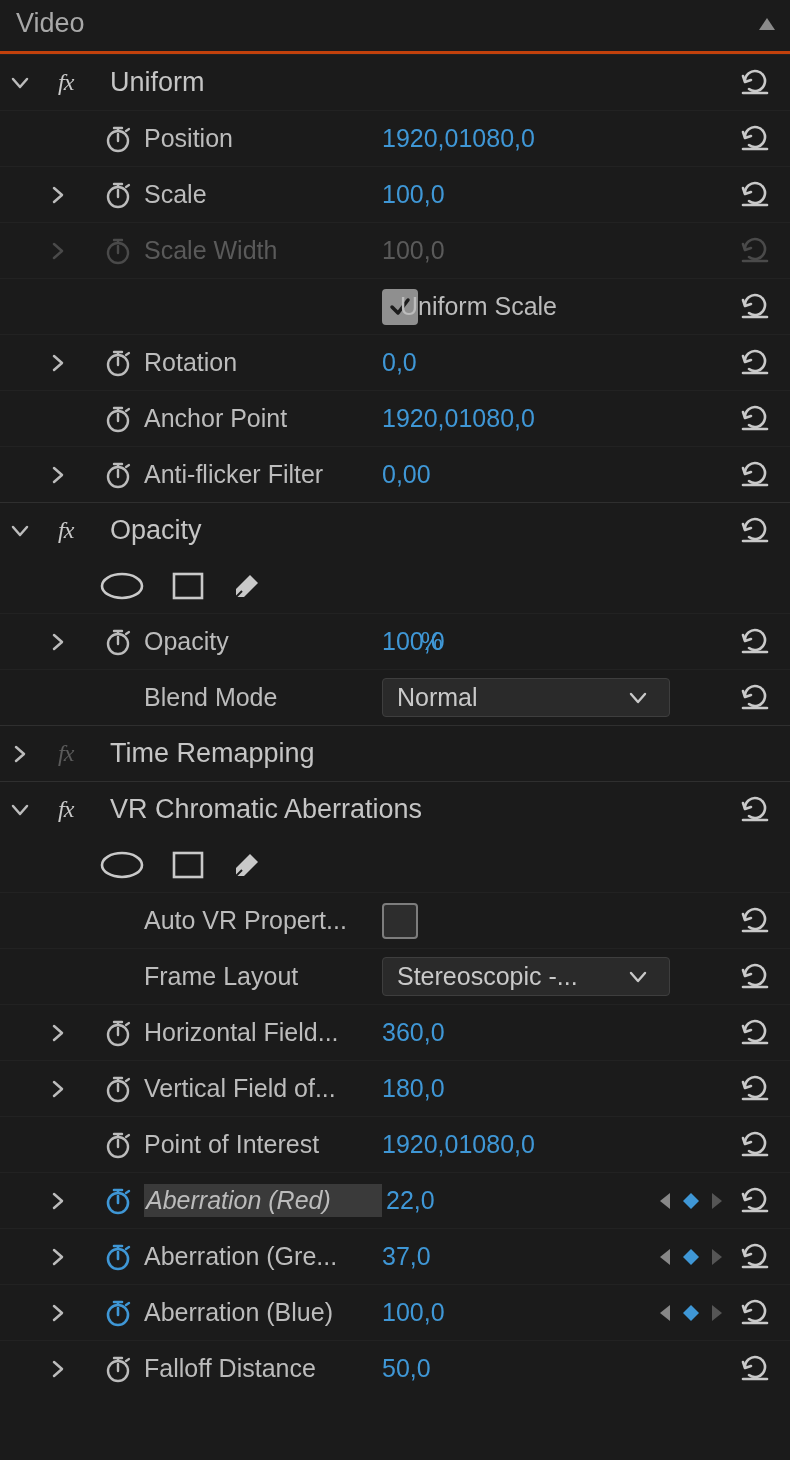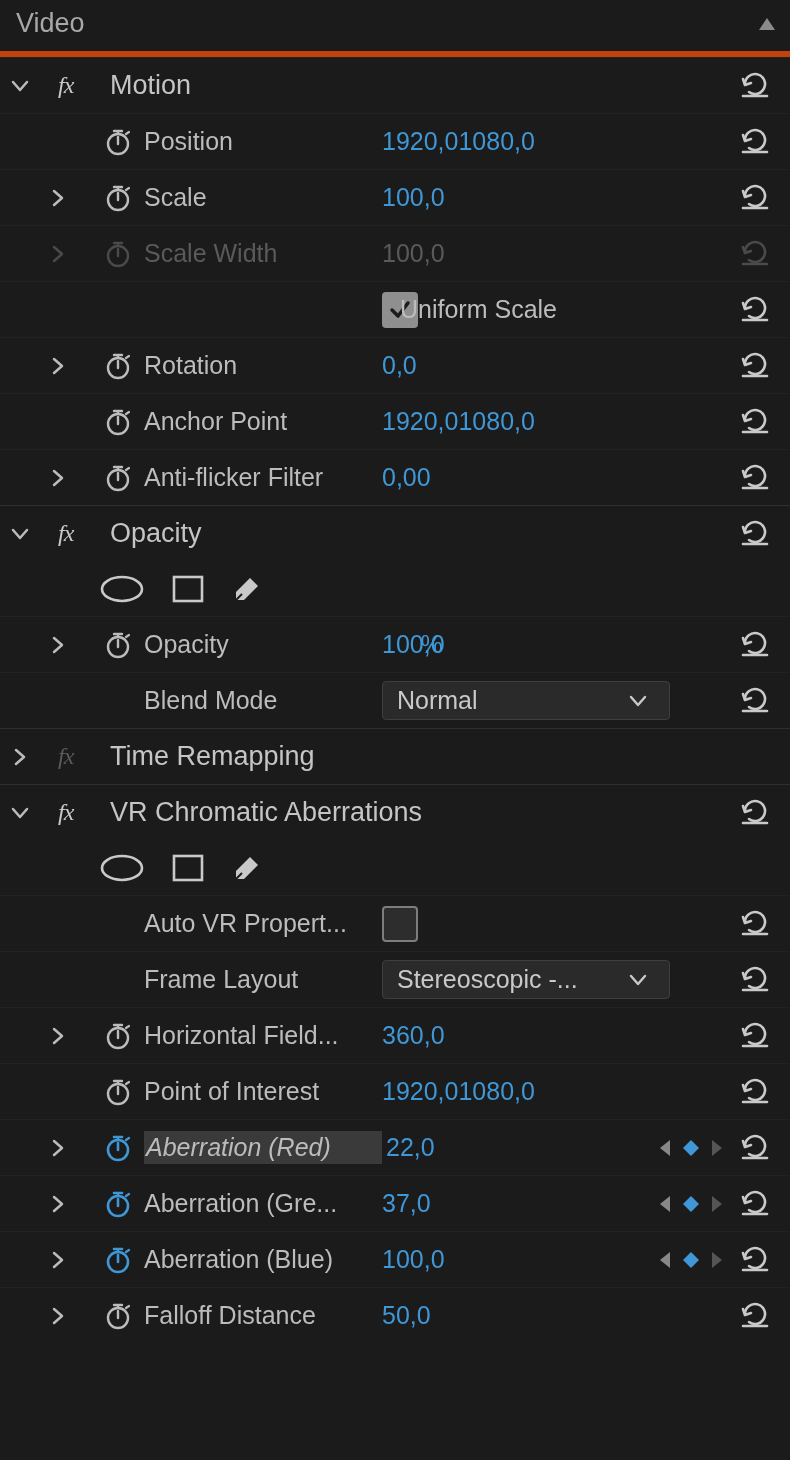--- a/index.html
+++ b/index.html
@@ -18,21 +18,21 @@
   .panel {
     padding: 0;
   }
 
   
   .panel-header {
     display: flex;
     align-items: center;
     justify-content: space-between;
     padding: 8px 14px 12px 16px;
-    border-bottom: 6px solid #c2410c;
+    border-bottom: 3px solid #c2410c;
   }
   .panel-title {
     color: #a8a8a8;
     font-size: 27px;
   }
 
   
   .row {
     display: flex;
     align-items: center;
@@ -272,21 +272,21 @@
 
   <div class="row effect-row">
     <span class="col-twirl">
         <svg width="20" height="20">
           <use href="#ic-chevron-down"></use>
         </svg>
       </span>
     <span class="col-watch fx">
         <span class="fx-badge">fx</span>
       </span>
-    <span class="col-label effect-name">Motion</span>
+    <span class="col-label effect-name">Uniform</span>
     <span class="col-reset">
         <svg width="28" height="28">
           <use href="#ic-reset"></use>
         </svg>
       </span>
   </div>
 
   <div class="row">
     <span class="indent-spacer"></span>
     <span class="col-twirl child hidden"></span>
@@ -624,20 +624,42 @@
     <span class="col-values">
       <span class="value">360,0</span>
     </span>
     <span class="col-reset">
         <svg width="28" height="28">
           <use href="#ic-reset"></use>
         </svg>
       </span>
   </div>
 
+  <div class="row">
+    <span class="indent-spacer"></span>
+    <span class="col-twirl child">
+        <svg width="20" height="20">
+          <use href="#ic-chevron-right"></use>
+        </svg>
+      </span>
+    <span class="col-watch">
+        <svg width="28" height="28">
+          <use href="#ic-stopwatch"></use>
+        </svg>
+      </span>
+    <span class="col-label">Vertical Field of...</span>
+    <span class="col-values">
+      <span class="value">180,0</span>
+    </span>
+    <span class="col-reset">
+        <svg width="28" height="28">
+          <use href="#ic-reset"></use>
+        </svg>
+      </span>
+  </div>
 
   <div class="row">
     <span class="indent-spacer"></span>
     <span class="col-twirl child hidden"></span>
     <span class="col-watch">
         <svg width="28" height="28">
           <use href="#ic-stopwatch"></use>
         </svg>
       </span>
     <span class="col-label">Point of Interest</span>

